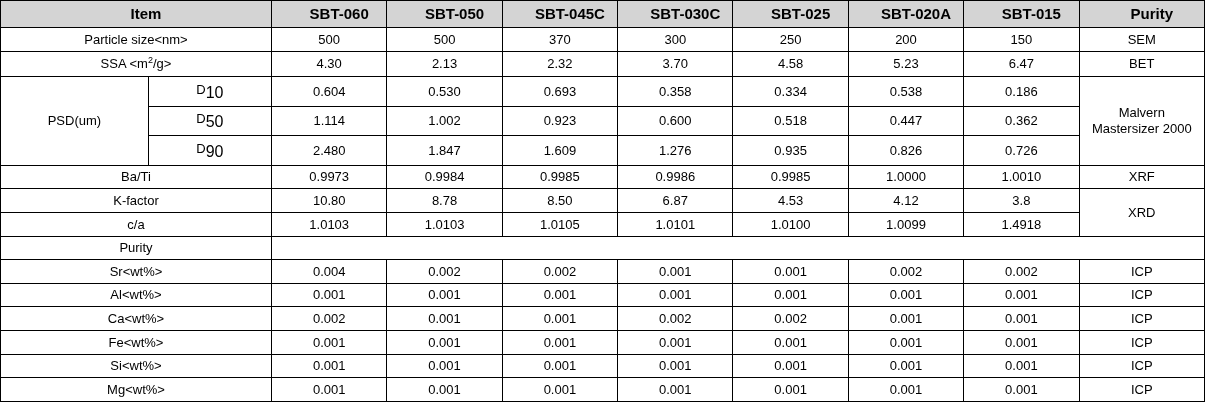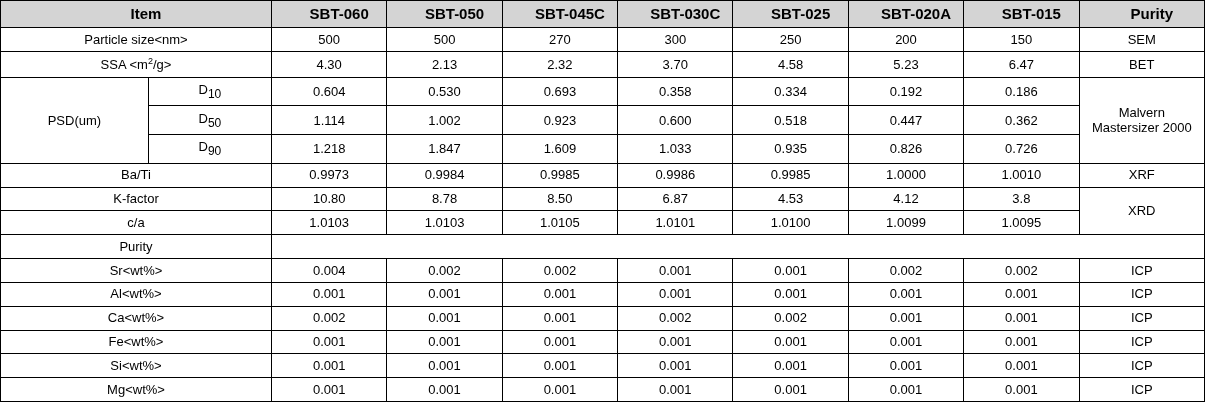--- a/index.html
+++ b/index.html
@@ -50,21 +50,21 @@
     font-size: 13px;
   }
   td.method {
     font-size: 13px;
   }
   td.value {
     font-size: 13px;
   }
   .sub {
     vertical-align: sub;
-    font-size: 12px;
+    font-size: 16px;
   }
   .sup {
     vertical-align: super;
     font-size: 9px;
   }
   .two-line {
     line-height: 1.25;
   }
 </style>
 </head>
@@ -95,21 +95,21 @@
       <td>SBT-025</td>
       <td>SBT-020A</td>
       <td>SBT-015</td>
       <td>Purity</td>
     </tr>
 
     <tr>
       <td class="rowlabel" colspan="2">Particle size&lt;nm&gt;</td>
       <td class="value">500</td>
       <td class="value">500</td>
-      <td class="value">270</td>
+      <td class="value">370</td>
       <td class="value">300</td>
       <td class="value">250</td>
       <td class="value">200</td>
       <td class="value">150</td>
       <td class="method">SEM</td>
     </tr>
 
     <tr>
       <td class="rowlabel" colspan="2"><span>SSA &lt;m</span><span class="sup">2</span><span>/g&gt;</span></td>
       <td class="value">4.30</td>
@@ -123,42 +123,42 @@
     </tr>
 
     <tr>
       <td class="rowlabel" rowspan="3">PSD(um)</td>
       <td class="sublabel"><span>D</span><span class="sub">10</span></td>
       <td class="value">0.604</td>
       <td class="value">0.530</td>
       <td class="value">0.693</td>
       <td class="value">0.358</td>
       <td class="value">0.334</td>
-      <td class="value">0.192</td>
+      <td class="value">0.538</td>
       <td class="value">0.186</td>
       <td class="method two-line" rowspan="3"><span>Malvern</span><br><span>Mastersizer 2000</span></td>
     </tr>
 
     <tr>
       <td class="sublabel"><span>D</span><span class="sub">50</span></td>
       <td class="value">1.114</td>
       <td class="value">1.002</td>
       <td class="value">0.923</td>
       <td class="value">0.600</td>
       <td class="value">0.518</td>
       <td class="value">0.447</td>
       <td class="value">0.362</td>
     </tr>
 
     <tr>
       <td class="sublabel"><span>D</span><span class="sub">90</span></td>
-      <td class="value">1.218</td>
+      <td class="value">2.480</td>
       <td class="value">1.847</td>
       <td class="value">1.609</td>
-      <td class="value">1.033</td>
+      <td class="value">1.276</td>
       <td class="value">0.935</td>
       <td class="value">0.826</td>
       <td class="value">0.726</td>
     </tr>
 
     <tr>
       <td class="rowlabel" colspan="2">Ba/Ti</td>
       <td class="value">0.9973</td>
       <td class="value">0.9984</td>
       <td class="value">0.9985</td>
@@ -182,21 +182,21 @@
     </tr>
 
     <tr>
       <td class="rowlabel" colspan="2">c/a</td>
       <td class="value">1.0103</td>
       <td class="value">1.0103</td>
       <td class="value">1.0105</td>
       <td class="value">1.0101</td>
       <td class="value">1.0100</td>
       <td class="value">1.0099</td>
-      <td class="value">1.0095</td>
+      <td class="value">1.4918</td>
     </tr>
 
     <tr>
       <td class="rowlabel" colspan="2">Purity</td>
       <td class="value" colspan="8"></td>
     </tr>
 
     <tr>
       <td class="rowlabel" colspan="2">Sr&lt;wt%&gt;</td>
       <td class="value">0.004</td>

